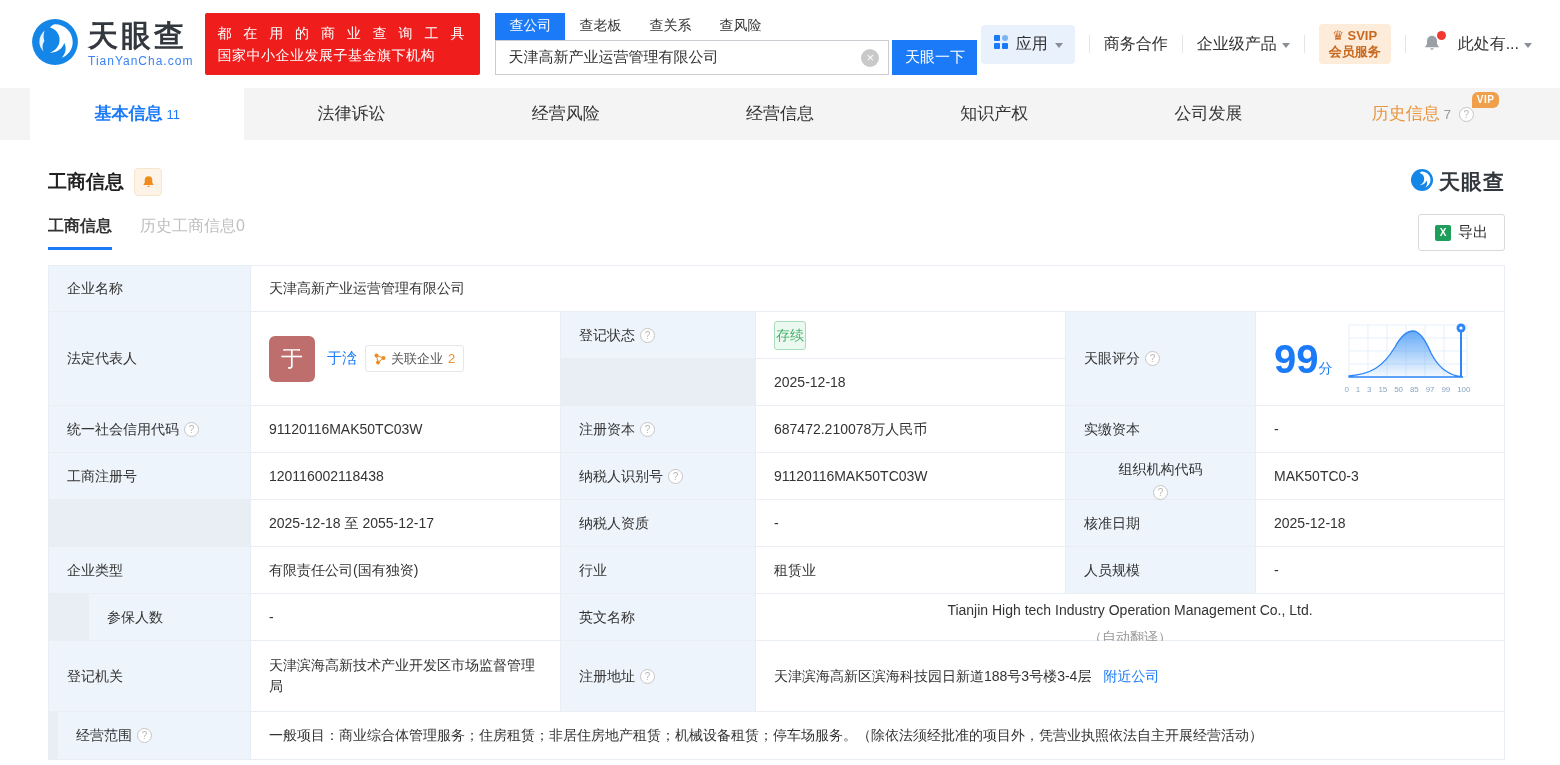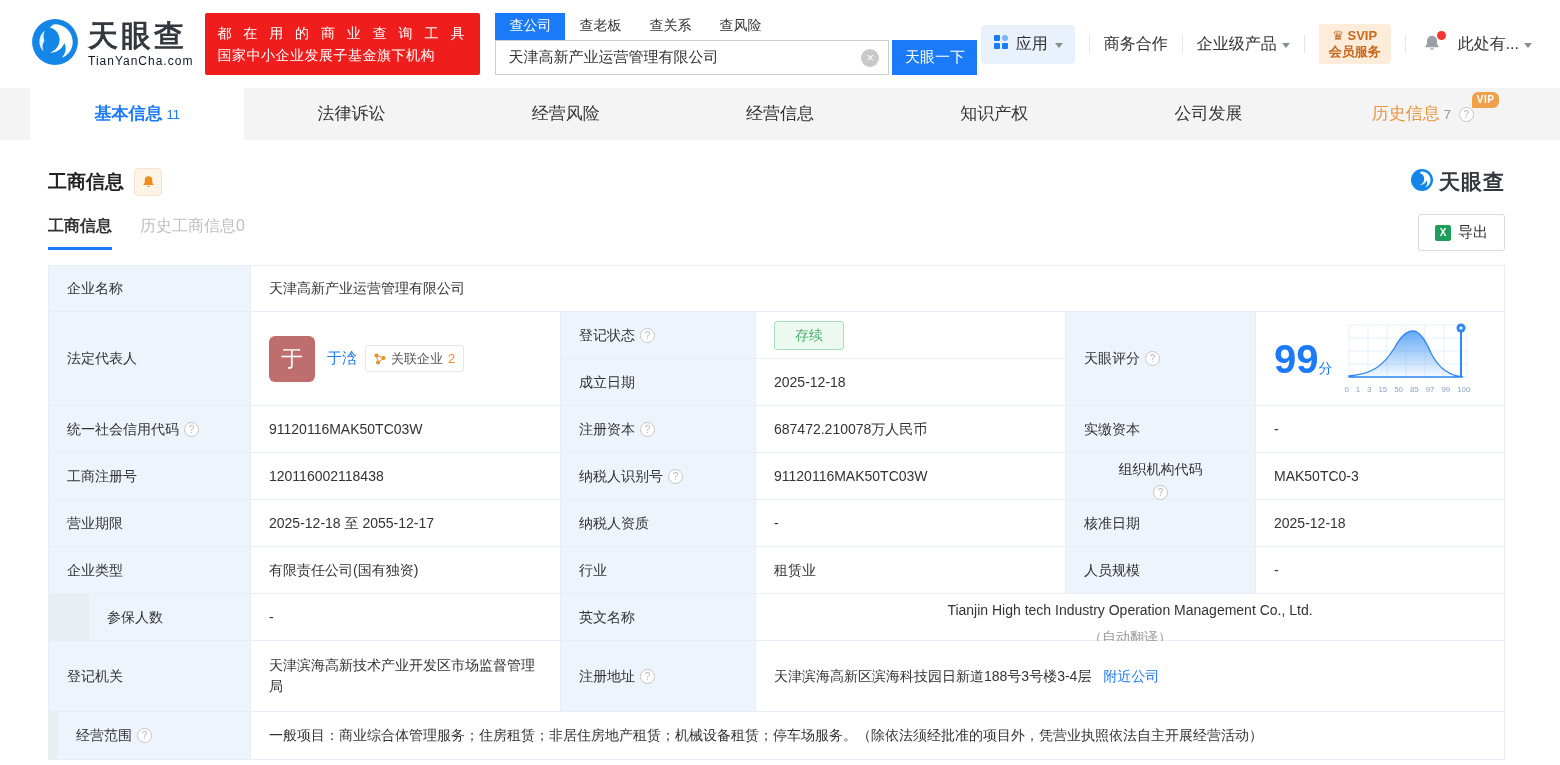--- a/index.html
+++ b/index.html
@@ -3,21 +3,21 @@
 <meta charset="utf-8">
 <style>
   * { margin:0; padding:0; box-sizing:border-box; }
   body { font-family:"Liberation Sans","DejaVu Sans",sans-serif; background:#fff; }
   .page { width:1560px; height:765px; overflow:hidden; background:#fff; position:relative; }
 
   
   .header { height:88px; display:flex; align-items:center; padding:0 28px 0 30px; background:#fff; }
   .logo-wrap { display:flex; align-items:center; gap:8px; cursor:pointer; }
   .logo-text .cn { font-size:30px; font-weight:bold; color:#33383e; letter-spacing:3px; line-height:1; }
-  .logo-text .en { font-size:12px; color:#0f172a; letter-spacing:1px; margin-top:3px; }
+  .logo-text .en { font-size:12px; color:#3b82f6; letter-spacing:1px; margin-top:3px; }
   .slogan { margin-left:12px; background:#f01d1d; color:#fff; padding:9px 12px; line-height:1.6; border-radius:2px; }
   .slogan div { font-size:14px; white-space:nowrap; }
   .slogan .l1 { letter-spacing:4px; }
   .slogan .l2 { letter-spacing:0.5px; }
 
   .search-block { margin-left:15px; width:482px; }
   .search-tabs { display:flex; align-items:flex-end; }
   .search-tab { font-size:14px; color:#333; padding:4px 14px 5px; cursor:pointer; }
   .search-tab.active { background:#1a7af8; color:#fff; }
   .search-row { display:flex; }
@@ -69,21 +69,21 @@
 
   
   .biz-table { margin-top:14px; display:grid; grid-template-columns:201px 309px 194px 309px 189px 1fr;
     grid-template-rows:45px 46px 46px 46px 46px 46px 46px 46px 70px 47px;
     gap:1px; background:#e9eef4; border:1px solid #e9eef4; }
   .c { display:flex; align-items:center; padding:6px 18px; font-size:14px; color:#333; line-height:1.5; }
   .tl { background:#eef4fb; gap:5px; }
   .td { background:#fff; }
   .link { color:#1a7af8; cursor:pointer; }
   .muted { color:#999; }
-  .status-badge { display:inline-block; padding:3px 20px; font-size:14px; color:#47b16d; background:#ecf9f1; border:1px solid #a8dcbb; border-radius:3px; }
+  .status-badge { display:inline-block; padding:3px 1px; font-size:14px; color:#47b16d; background:#ecf9f1; border:1px solid #a8dcbb; border-radius:3px; }
   .avatar { width:46px; height:46px; border-radius:6px; background:#bf6e6e; color:#fff; font-size:22px; display:flex; align-items:center; justify-content:center; flex:none; }
   .rep-name { color:#1a7af8; font-size:15px; margin:0 8px 0 12px; cursor:pointer; }
   .rel-badge { display:inline-flex; align-items:center; gap:5px; border:1px solid #e6e6e6; border-radius:3px; padding:3px 8px; font-size:13px; color:#555; cursor:pointer; background:#fff; }
   .rel-badge .num { color:#f08c1e; }
   .score-cell { gap:12px; }
   .score-num { color:#1a7af8; font-size:40px; font-weight:bold; line-height:1; }
   .score-unit { color:#1a7af8; font-size:14px; }
   .score-chart { display:flex; flex-direction:column; }
   .axis-row { display:flex; justify-content:space-between; width:126px; margin-top:1px; }
   .axis-row span { font-size:8px; color:#8aa4c0; }
@@ -237,21 +237,20 @@
           <span class="num">2</span>
         </span>
       </div>
       <div class="c tl" style="grid-row:2;grid-column:3;">
         <span>登记状态</span>
           <span class="qmark">?</span>
       </div>
       <div class="c td" style="grid-row:2;grid-column:4;">
         <span class="status-badge">存续</span>
       </div>
-      <div class="c tl" style="grid-row:3;grid-column:3;">成立日期</div>
       <div class="c td" style="grid-row:3;grid-column:4;">2025-12-18</div>
       <div class="c tl" style="grid-row:2/4;grid-column:5;">
         <span>天眼评分</span>
           <span class="qmark">?</span>
       </div>
       <div class="c td score-cell" style="grid-row:2/4;grid-column:6;">
         <div>
           <span class="score-num">99</span><span class="score-unit">分</span>
         </div>
         <div class="score-chart">
@@ -314,21 +313,20 @@
         <span>纳税人识别号</span>
           <span class="qmark">?</span>
       </div>
       <div class="c td" style="grid-row:5;grid-column:4;">91120116MAK50TC03W</div>
       <div class="c tl" style="grid-row:5;grid-column:5;flex-direction:column;">
         <span>组织机构代码</span>
           <span class="qmark">?</span>
       </div>
       <div class="c td" style="grid-row:5;grid-column:6;">MAK50TC0-3</div>
 
-      <div class="c tl" style="grid-row:6;grid-column:1;">营业期限</div>
       <div class="c td" style="grid-row:6;grid-column:2;">2025-12-18 至 2055-12-17</div>
       <div class="c tl" style="grid-row:6;grid-column:3;">纳税人资质</div>
       <div class="c td" style="grid-row:6;grid-column:4;">-</div>
       <div class="c tl" style="grid-row:6;grid-column:5;">核准日期</div>
       <div class="c td" style="grid-row:6;grid-column:6;">2025-12-18</div>
 
       <div class="c tl" style="grid-row:7;grid-column:1;">企业类型</div>
       <div class="c td" style="grid-row:7;grid-column:2;">有限责任公司(国有独资)</div>
       <div class="c tl" style="grid-row:7;grid-column:3;">行业</div>
       <div class="c td" style="grid-row:7;grid-column:4;">租赁业</div>

